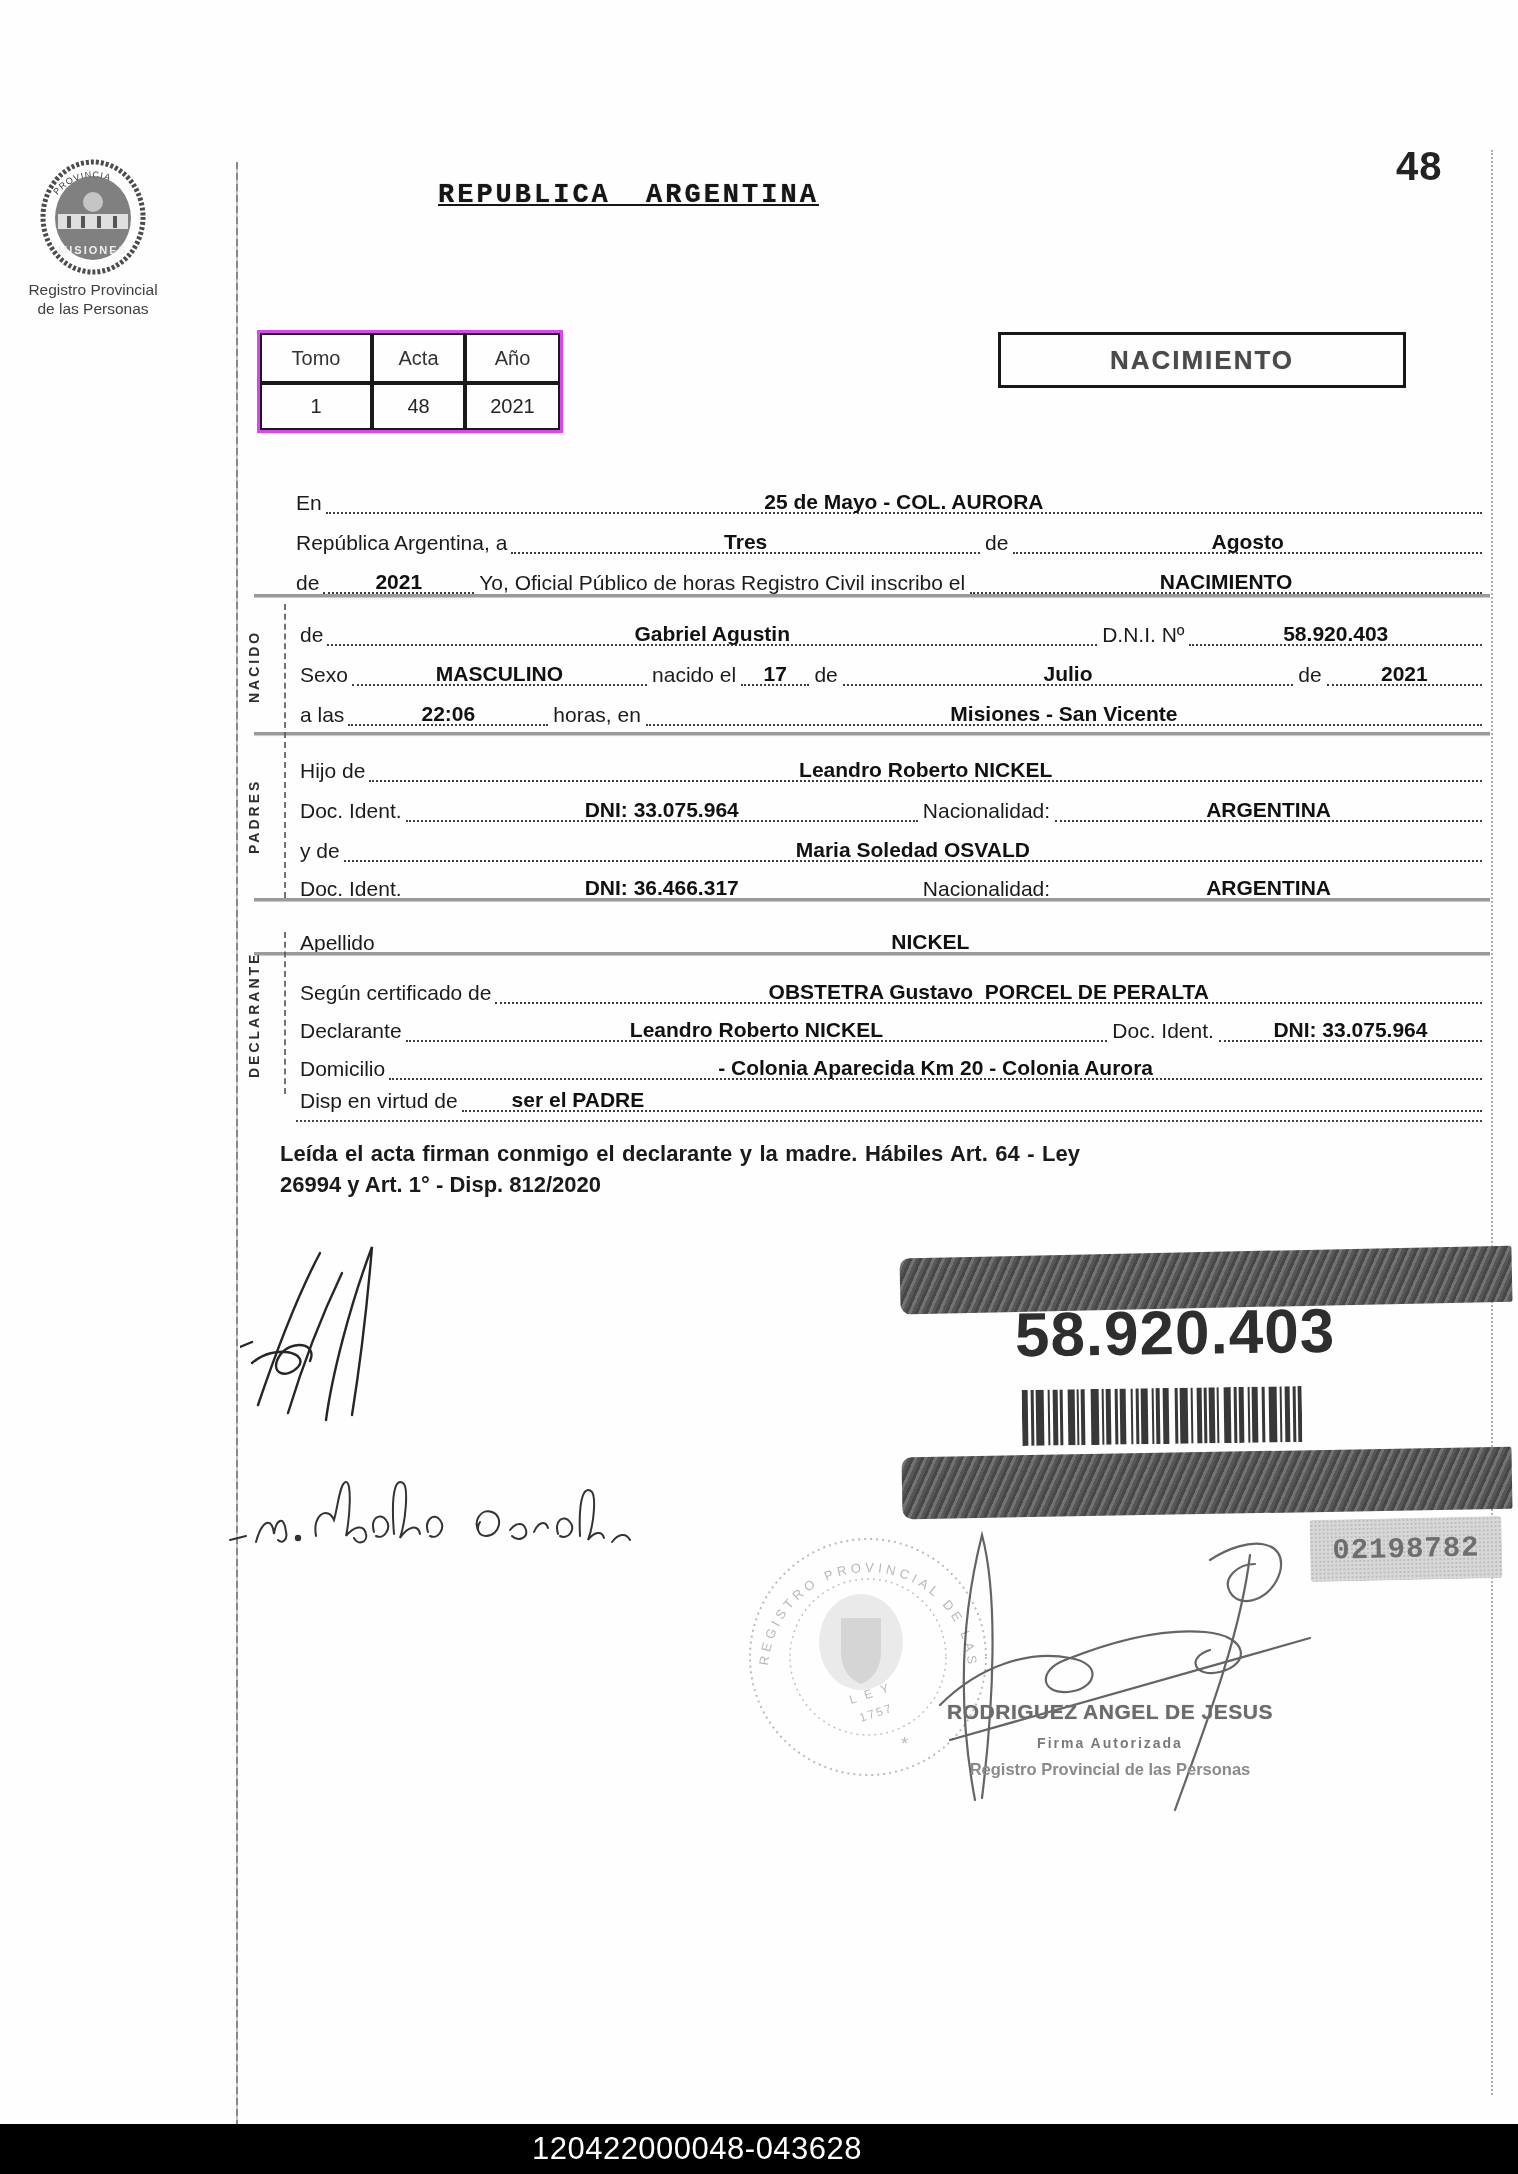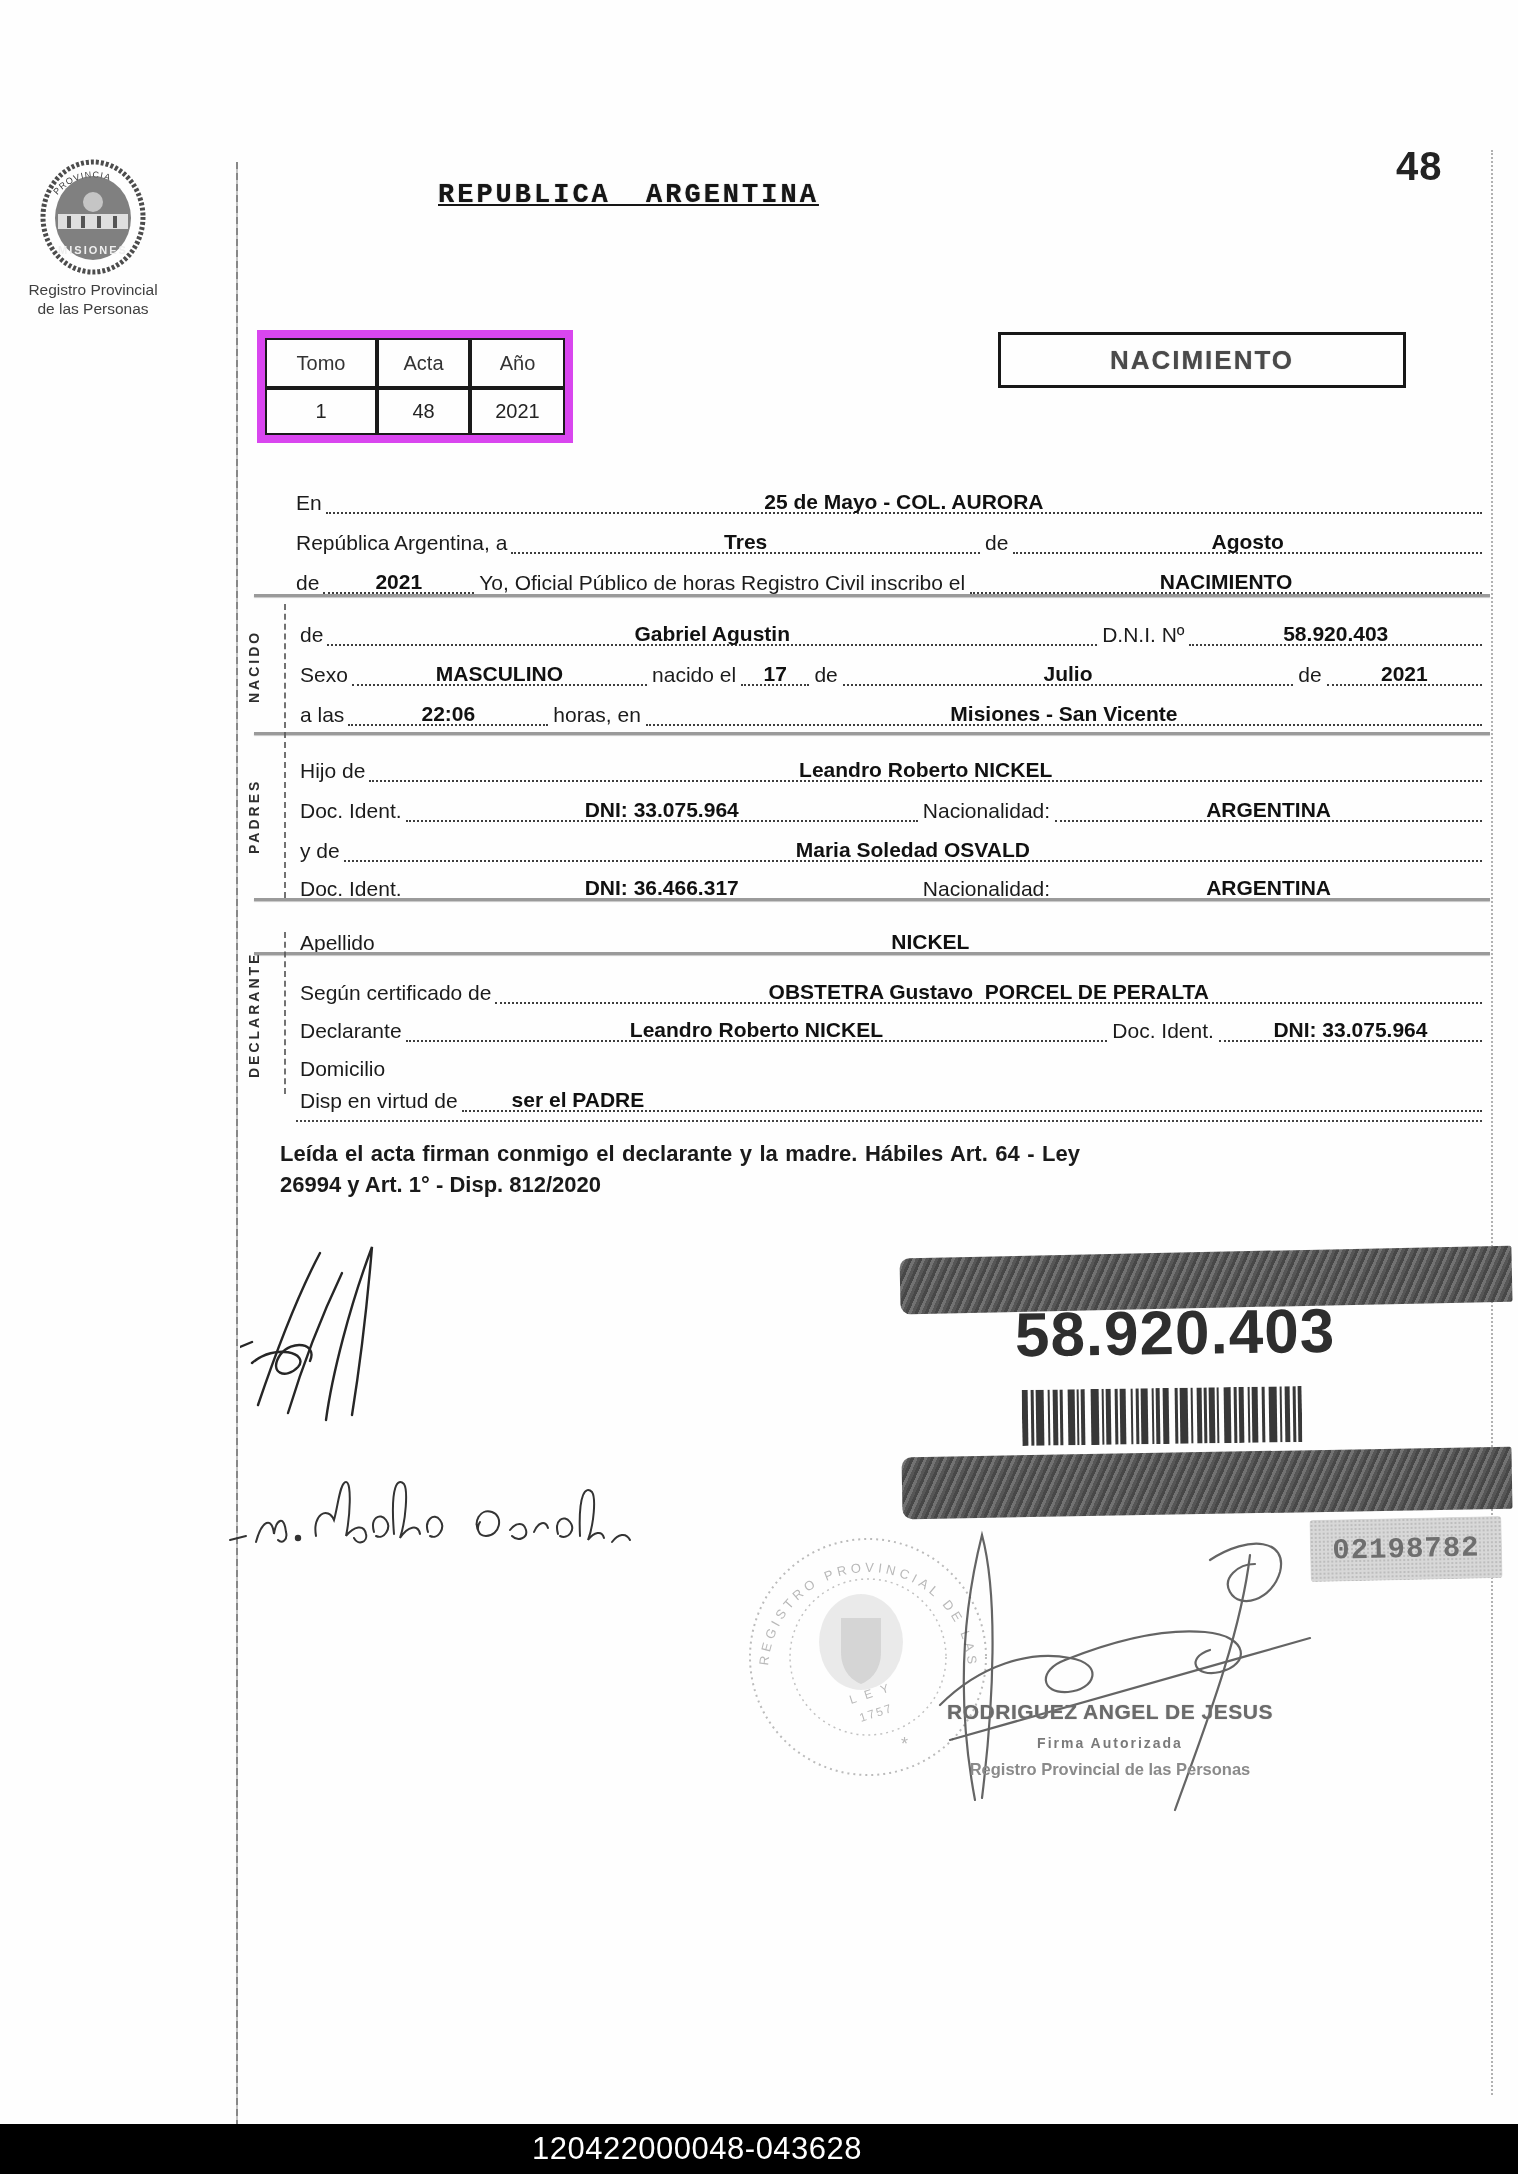--- a/index.html
+++ b/index.html
@@ -13,21 +13,21 @@
   .page-num{position:absolute;left:1396px;top:144px;font-size:40px;font-weight:bold;color:#232323;letter-spacing:1px;}
   
   .logo{position:absolute;left:18px;top:158px;width:150px;text-align:center;}
   .logo svg{display:block;margin:0 auto;}
   .logo .cap{font-size:15.5px;color:#3f3f3f;line-height:19px;}
   
   .title{position:absolute;left:438px;top:180px;font-family:"Liberation Mono",monospace;
     font-weight:bold;font-size:27px;letter-spacing:3px;word-spacing:16px;color:#161616;
     text-shadow:0 0 1px #555;text-decoration:underline;}
   
-  .rec-table{position:absolute;left:257px;top:330px;border:8px solid #d946ef;display:grid;
+  .rec-table{position:absolute;left:257px;top:330px;border:3px solid #d946ef;display:grid;
     grid-template-columns:112px 93px 95px;grid-template-rows:50px 47px;}
   .rec-cell{border:2px solid #1a1a1a;display:flex;align-items:center;justify-content:center;
     font-size:20px;color:#242424;}
   .rec-cell.head{color:#333;}
   
   .type-box{position:absolute;left:998px;top:332px;width:402px;height:50px;border:3px solid #181818;
     display:flex;align-items:center;justify-content:center;font-size:26px;font-weight:bold;
     letter-spacing:2px;color:#4a4a4a;text-shadow:0 0 1px #888;}
   
   .row{position:absolute;left:300px;right:36px;height:36px;display:flex;align-items:flex-end;
@@ -257,20 +257,23 @@
     <span class="fill" style="--g:2">
         <span class="val">Leandro Roberto NICKEL</span>
       </span>
     <span class="lbl mid">Doc. Ident.</span>
     <span class="fill" style="--g:0.75">
         <span class="val">DNI: 33.075.964</span>
       </span>
   </div>
   <div class="row" style="top:1044px">
     <span class="lbl">Domicilio</span>
+    <span class="fill">
+        <span class="val">- Colonia Aparecida Km 20 - Colonia Aurora</span>
+      </span>
   </div>
   <div class="row" style="top:1076px">
     <span class="lbl">Disp en virtud de</span>
     <span class="fill start">
         <span class="val">ser el PADRE</span>
       </span>
   </div>
   <div class="dotline" style="top:1120px"></div>
 
   <div class="closing">Leída el acta firman conmigo el declarante y la madre. Hábiles  Art. 64 - Ley 26994 y Art. 1° - Disp. 812/2020</div>

